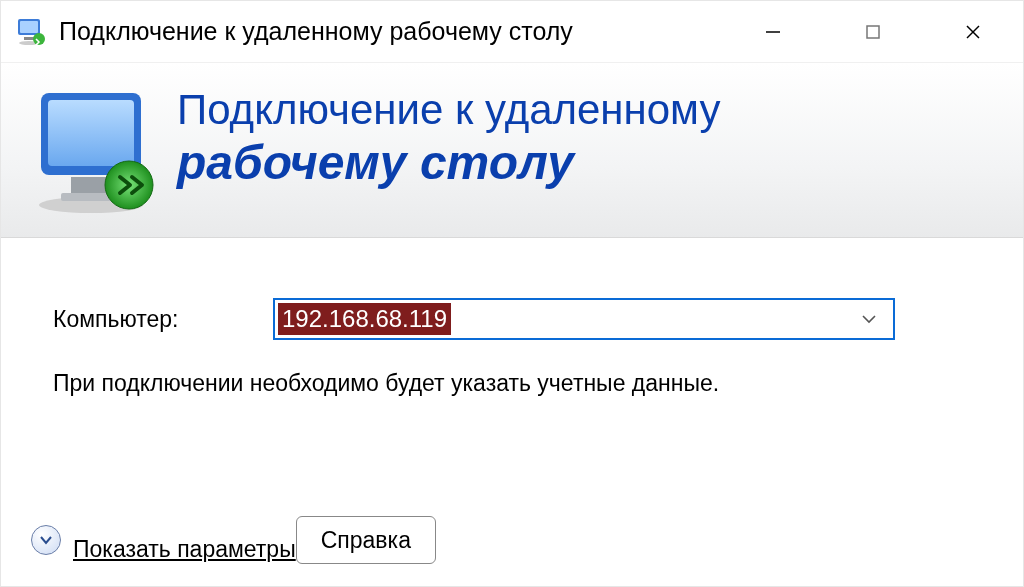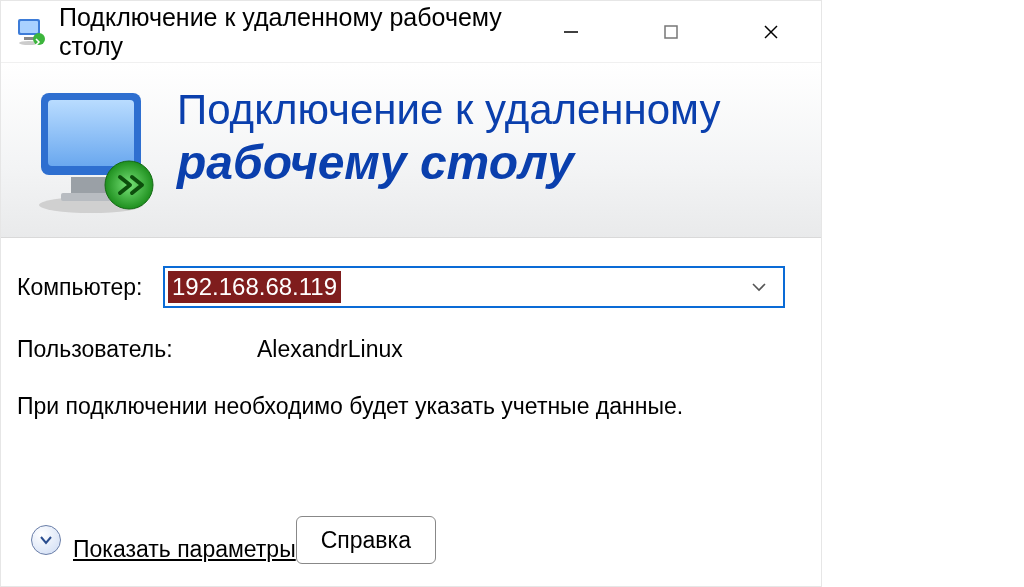--- a/index.html
+++ b/index.html
@@ -3,21 +3,21 @@
 <meta charset="utf-8">
 <style>
   * { box-sizing: border-box; }
   html, body {
     margin: 0; padding: 0;
     font-family: "Segoe UI", Tahoma, Arial, sans-serif;
     background: #fff;
     color: #000;
   }
   .window {
-    width: 822px;
+    width: 1024px;
     height: 587px;
     border: 1px solid #e6e6e6;
     display: flex;
     flex-direction: column;
     overflow: hidden;
   }
 
   
   .titlebar {
     height: 62px;
@@ -83,24 +83,25 @@
     color: #0a3fad;
     font-weight: 700;
     font-style: italic;
     line-height: 1.1;
     margin: 4px 0 0 0;
   }
 
   
   .body {
     flex: 1;
-    padding: 28px 36px 0 16px;
+    padding: 28px 36px 0 52px;
     background: #fff;
     font-size: 23px;
     color: #000;
+    margin-top: 32px;
   }
   .row {
     display: flex;
     align-items: center;
     margin-bottom: 28px;
   }
   .row .lbl { width: 220px; }
   .combo {
     flex: 0 0 622px;
     height: 42px;
@@ -247,24 +248,20 @@
       <div class="combo">
         <span class="sel">192.168.68.119</span>
         <span class="caret-target">
           <svg width="18" height="18" viewBox="0 0 18 18">
             <polyline points="3,6 9,12 15,6" fill="none" stroke="#555" stroke-width="1.6"></polyline>
           </svg>
         </span>
       </div>
     </div>
 
-    <div class="row">
-      <span class="lbl" style="width:240px">Пользователь:</span>
-      <span>AlexandrLinux</span>
-    </div>
 
     <div class="info">При подключении необходимо будет указать учетные данные.</div>
 
   </div>
 
   <div class="footer">
     <div class="expand-toggle">
       <span class="expand-btn-circle">
         <svg width="14" height="14" viewBox="0 0 14 14">
           <polyline points="2,4 7,10 12,4" fill="none" stroke="#2a4d8f" stroke-width="2"></polyline>

